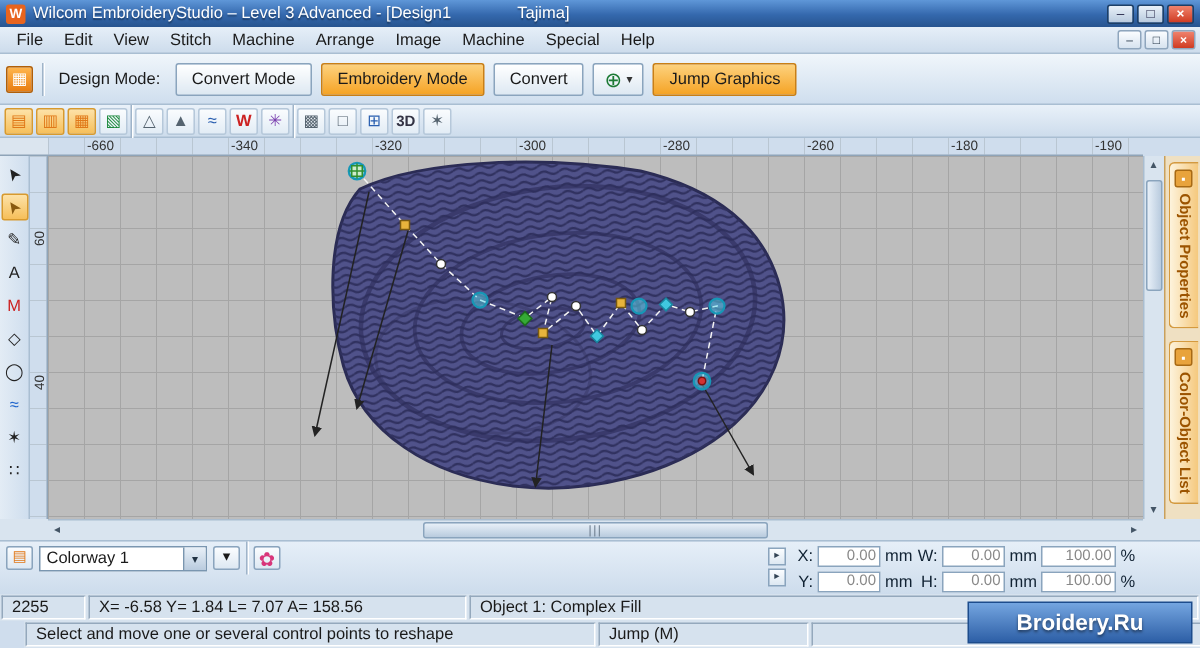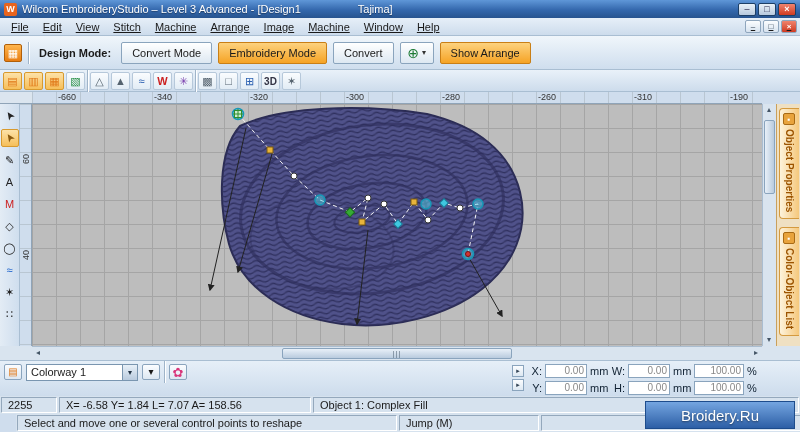--- a/index.html
+++ b/index.html
@@ -5,37 +5,37 @@
   * { margin:0; padding:0; box-sizing:border-box; }
   html,body { width:800px; height:432px; overflow:hidden; }
   body { font-family:"Liberation Sans",sans-serif; font-size:11px; color:#1a1a1a; background:#cfdded; }
   .abs { position:absolute; }
   .win { position:absolute; left:0; top:0; width:800px; height:432px; background:#cfdded; overflow:hidden; }
 
   
   .titlebar { left:0; top:0; width:800px; height:18px; background:linear-gradient(#5f97d8,#3468ad 55%,#27548f); color:#fff; display:flex; align-items:center; padding:0 4px; }
   .app-ico { width:13px; height:13px; background:#e8641e; color:#fff; font-size:9px; font-weight:bold; text-align:center; line-height:13px; border-radius:2px; margin-right:5px; }
   .title-text { white-space:nowrap; text-shadow:0 1px 1px rgba(0,0,0,.4); }
-  .title-doc { margin-left:57px; white-space:nowrap; text-shadow:0 1px 1px rgba(0,0,0,.4); }
+  .title-doc { margin-left:44px; white-space:nowrap; text-shadow:0 1px 1px rgba(0,0,0,.4); }
   .win-btns { margin-left:auto; display:flex; gap:2px; }
   .wbtn { width:18px; height:13px; border:1px solid #1d3f66; border-radius:2px; background:linear-gradient(#e8f0f8,#b8cade); color:#224; font-size:9px; line-height:11px; text-align:center; }
   .wbtn.close { background:linear-gradient(#f0836d,#cf3b22); color:#fff; font-weight:bold; }
 
   
-  .menubar { left:0; top:18px; width:800px; height:18px; background:linear-gradient(#e6eff8,#cddcec); border-bottom:1px solid #a9bed2; display:flex; align-items:center; padding-left:4px;text-decoration:underline; }
+  .menubar { left:0; top:18px; width:800px; height:18px; background:linear-gradient(#e6eff8,#cddcec); border-bottom:1px solid #a9bed2; display:flex; align-items:center; padding-left:4px; }
   .menu-item { padding:2px 7px; }
   .mdi-btns { margin-left:auto; display:flex; gap:2px; padding-right:3px; }
   .mbtn { width:16px; height:13px; border:1px solid #8fa6bd; border-radius:2px; background:linear-gradient(#fbfdff,#d7e3ef); font-size:8px; line-height:11px; text-align:center; color:#234; }
   .mbtn.close { background:linear-gradient(#f0836d,#cf3b22); color:#fff; font-weight:bold; }
 
   
   .modebar { left:0; top:36px; width:800px; height:34px; background:linear-gradient(#f0f6fb,#cfdeee); border-bottom:1px solid #a9bed2; display:flex; align-items:center; padding-left:4px; gap:6px; }
   .mode-ico { width:18px; height:18px; background:linear-gradient(#ffb64e,#e87d12); border:1px solid #b15f08; border-radius:2px; color:#fff; text-align:center; line-height:17px; font-size:11px; }
   .vsep { width:1px; height:22px; background:#9fb4c9; box-shadow:1px 0 0 #fff; }
-  .mode-label { font-weight:bold; padding:0 4px; }
+  .mode-label { font-weight:normal; padding:0 4px; }
   .push { height:22px; border:1px solid #8aa4bd; border-radius:2px; background:linear-gradient(#ffffff,#dde8f2); padding:0 10px; display:flex; align-items:center; }
   .push.orange { background:linear-gradient(#fdd27e,#f5a325); border-color:#c97f16; }
   .globe-btn { width:34px; justify-content:center; gap:3px; padding:0 4px; }
   .globe-g { color:#1c7a34; font-size:14px; line-height:14px; }
   .dd { font-size:8px; color:#333; }
 
   
   .iconbar { left:0; top:70px; width:800px; height:22px; background:linear-gradient(#e9f1f9,#cddcec); border-bottom:1px solid #a9bed2; display:flex; align-items:center; padding-left:3px; gap:2px; }
   .tbico { width:19px; height:18px; border:1px solid #b6c8da; border-radius:2px; background:linear-gradient(#fafcfe,#e2ecf5); text-align:center; line-height:16px; font-size:11px; }
   .tbico.on { border-color:#d89a2e; background:linear-gradient(#fde2a8,#f6bf5a); }
@@ -91,21 +91,21 @@
   .xunit { width:18px; color:#123; }
   .minicol { position:absolute; left:-16px; top:3px; display:flex; flex-direction:column; gap:2px; }
   .mini { width:12px; height:12px; border:1px solid #8aa4bd; background:linear-gradient(#fbfdff,#dde8f2); font-size:7px; line-height:10px; text-align:center; color:#345; }
 
   
   .statusbar { left:0; top:396px; width:800px; height:18px; background:#d6e2ee; display:flex; align-items:stretch; }
   .hintbar { left:16px; top:414px; width:800px; height:18px; background:#d6e2ee; display:flex; align-items:stretch; }
   .seg { border:1px solid; border-color:#94a8bc #ffffff #ffffff #94a8bc; margin:1px; padding:1px 6px; white-space:nowrap; overflow:hidden; display:flex; align-items:center; }
   .seg.grow { flex:1; }
 
-  .watermark { position:absolute; right:5px; bottom:3px; width:150px; height:28px; background:linear-gradient(#74a5e0,#2d5fa6); border:1px solid #1d4c8c; border-radius:0; color:#fff; font-weight:normal; font-size:15px; display:flex; align-items:center; justify-content:center; text-shadow:0 1px 2px rgba(0,0,0,.5); z-index:50; }
+  .watermark { position:absolute; right:5px; bottom:3px; width:150px; height:28px; background:linear-gradient(#74a5e0,#2d5fa6); border:1px solid #1d4c8c; border-radius:0; color:#fff; font-weight:bold; font-size:15px; display:flex; align-items:center; justify-content:center; text-shadow:0 1px 2px rgba(0,0,0,.5); z-index:50; }
 </style>
 </head>
 <body>
 
 <div class="win">
 
   <div class="abs titlebar">
     <div class="app-ico">W</div>
     <div class="title-text">Wilcom EmbroideryStudio – Level 3 Advanced - [Design1</div>
     <div class="title-doc">Tajima]</div>
@@ -118,21 +118,21 @@
 
   <div class="abs menubar">
     <span class="menu-item">File</span>
     <span class="menu-item">Edit</span>
     <span class="menu-item">View</span>
     <span class="menu-item">Stitch</span>
     <span class="menu-item">Machine</span>
     <span class="menu-item">Arrange</span>
     <span class="menu-item">Image</span>
     <span class="menu-item">Machine</span>
-    <span class="menu-item">Window</span>
+    <span class="menu-item">Special</span>
     <span class="menu-item">Help</span>
     <div class="mdi-btns">
       <div class="mbtn">–</div>
       <div class="mbtn">□</div>
       <div class="mbtn close">×</div>
     </div>
   </div>
 
   <div class="abs modebar">
     <div class="mode-ico">▦</div>
@@ -145,21 +145,21 @@
         <span>Embroidery Mode</span>
       </div>
     <div class="push">
         <span>Convert</span>
       </div>
     <div class="push globe-btn">
       <span class="globe-g">⊕</span>
       <span class="dd">▾</span>
     </div>
     <div class="push orange">
-        <span>Show Arrange</span>
+        <span>Jump Graphics</span>
       </div>
   </div>
 
   <div class="abs iconbar">
     <div class="tbico on c-or">▤</div>
     <div class="tbico on c-or">▥</div>
     <div class="tbico on c-or">▦</div>
     <div class="tbico c-gr">▧</div>
     <div class="vsep"></div>
     <div class="tbico c-gy">△</div>
@@ -176,21 +176,21 @@
   </div>
 
   <div class="abs ruler-corner"></div>
   <div class="abs hruler">
     <span style="left:26px">-660</span>
     <span style="left:122px">-340</span>
     <span style="left:218px">-320</span>
     <span style="left:314px">-300</span>
     <span style="left:410px">-280</span>
     <span style="left:506px">-260</span>
-    <span style="left:602px">-310</span>
+    <span style="left:602px">-180</span>
     <span style="left:698px">-190</span>
   </div>
   <div class="abs vruler">
     <span style="top:50px">60</span>
     <span style="top:146px">40</span>
   </div>
 
   <div class="abs toolcol">
     <div class="tool"><span class="rot-nw">➤</span></div>
     <div class="tool active"><span class="rot-nw" style="color:#8a5a10">➤</span></div>

